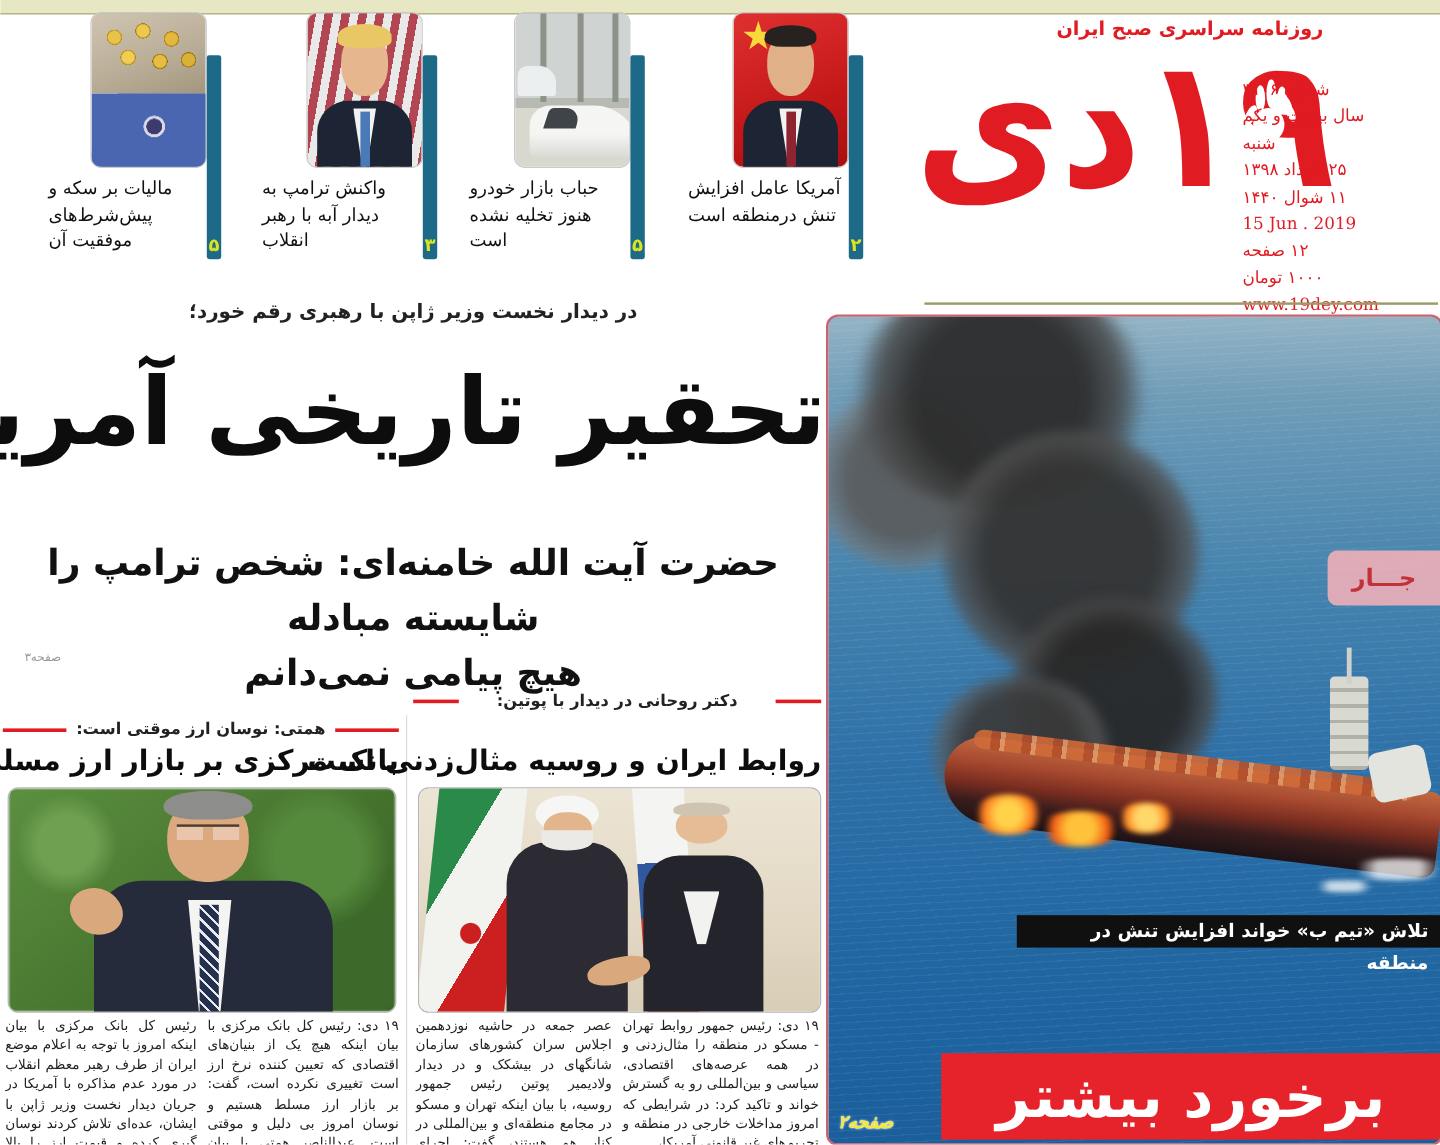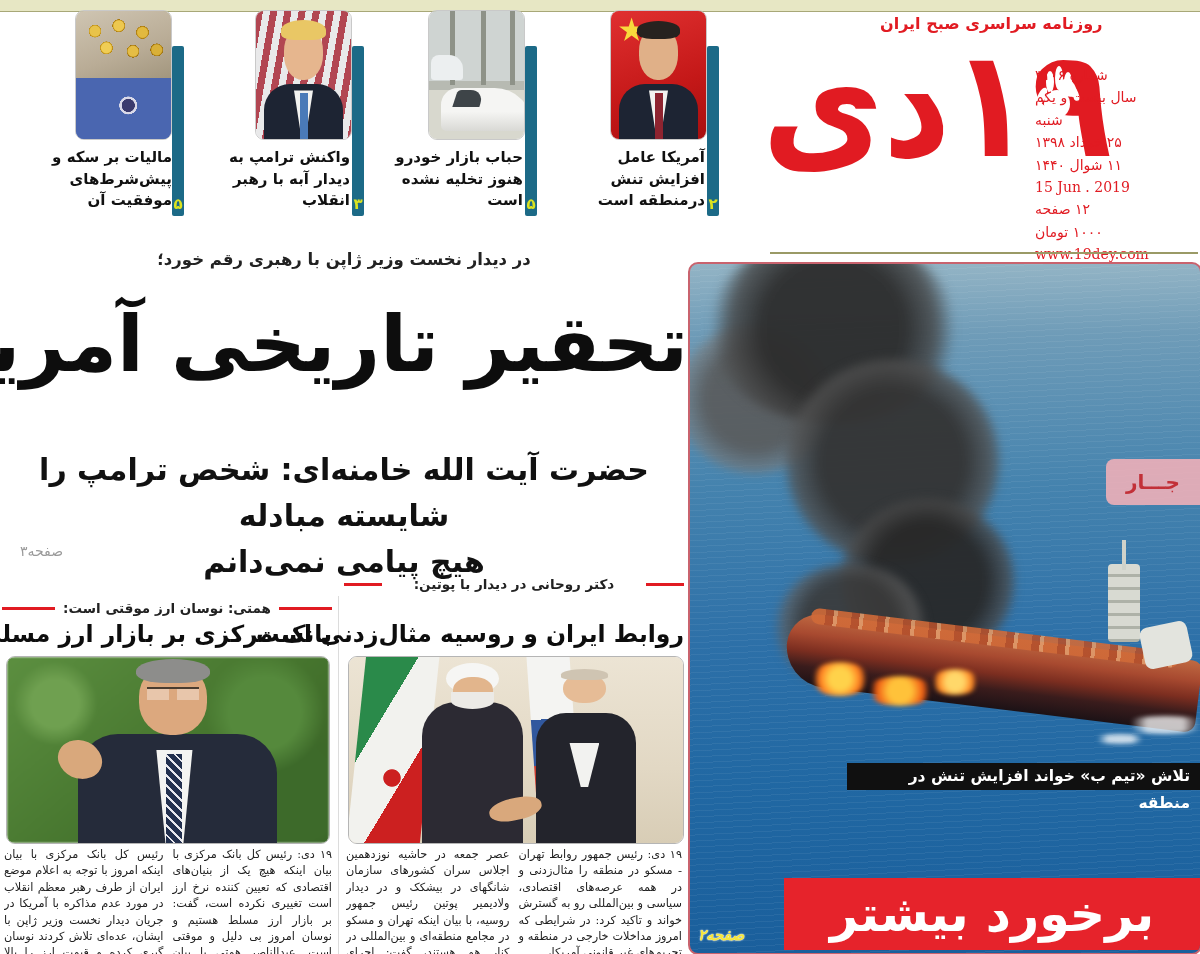--- a/index.html
+++ b/index.html
@@ -16,21 +16,21 @@
   .mastinfo{right:5px;top:64px;width:160px;color:#e11b22;font-size:14px;font-weight:500;
             text-align:left;line-height:22.4px;}
   .mastinfo .en{font-family:"DejaVu Serif",serif;direction:ltr;}
   .oliveline{left:770px;top:252px;width:428px;height:2px;background:#9a9a66;}
 
   
   .thumb{width:95px;height:128px;border:1px solid #c9c9c9;border-radius:9px;overflow:hidden;top:10px;}
   .tbar{top:46px;width:12px;height:170px;background:#1c6a87;border-radius:2px;display:flex;
         align-items:flex-end;justify-content:center;}
   .tnum{color:#dce31f;font-weight:bold;font-size:15px;padding-bottom:3px;}
-  .tcap{top:147px;width:132px;text-align:right;font-weight:bold;font-size:15px;line-height:21.5px;color:#111;}
+  .tcap{top:147px;width:132px;text-align:left;font-weight:normal;font-size:15px;line-height:21.5px;color:#111;}
 
   
   .coins-top{position:absolute;left:0;top:0;width:100%;height:52%;background:
      radial-gradient(circle 9px at 20% 30%,#e8c34a 55%,#b8860b 70%,transparent 72%),
      radial-gradient(circle 9px at 45% 22%,#edc84f 55%,#a97708 70%,transparent 72%),
      radial-gradient(circle 9px at 70% 32%,#e2b93e 55%,#a97708 70%,transparent 72%),
      radial-gradient(circle 9px at 32% 55%,#f0cd55 55%,#b8860b 70%,transparent 72%),
      radial-gradient(circle 9px at 60% 60%,#e5bd44 55%,#9a6c06 70%,transparent 72%),
      radial-gradient(circle 9px at 85% 58%,#d9b038 55%,#9a6c06 70%,transparent 72%),
      linear-gradient(160deg,#cfc5b2 0%,#b9ac96 60%,#a2967e 100%);}
@@ -58,21 +58,21 @@
        border-radius:18px 40px 6px 6px;}
   .car-glass{position:absolute;right:55%;top:4%;width:30%;height:40%;background:#3e4448;border-radius:4px 14px 0 0;transform:skewX(-18deg);}
   .car2{position:absolute;left:2%;top:34%;width:34%;height:20%;background:#eceff0;border-radius:8px 14px 3px 3px;}
 
   
   .lead-kicker{left:0;top:250px;width:688px;text-align:center;font-size:16.5px;font-weight:bold;color:#222;}
   .lead-headline{left:0;top:272px;width:688px;text-align:center;font-size:78px;font-weight:bold;color:#0d0d0d;
                  letter-spacing:-3px;white-space:nowrap;line-height:1.85;}
   .lead-subhead{left:14px;top:447px;width:660px;text-align:center;font-size:30px;font-weight:bold;
                 color:#111;line-height:46px;}
-  .lead-pageref{left:20px;top:543px;font-size:14px;color:#9a9a9a;}
+  .lead-pageref{left:20px;top:543px;font-size:10px;color:#9a9a9a;}
 
   
   .kicker-row{display:flex;align-items:center;gap:8px;font-size:13.5px;font-weight:bold;color:#222;}
   .kicker-row .rule{flex:1;height:3px;background:#e11b22;}
   .art-headline{text-align:center;font-size:23.5px;font-weight:bold;color:#0d0d0d;white-space:nowrap;}
   .art-photo{border:1px solid #b5b5b5;border-radius:9px;overflow:hidden;}
   .art-body{display:flex;gap:9px;font-size:11.3px;line-height:16.4px;text-align:justify;
             color:#222;overflow:hidden;}
   .art-body .col{flex:1;}
   .art-body .lead{font-weight:normal;}

